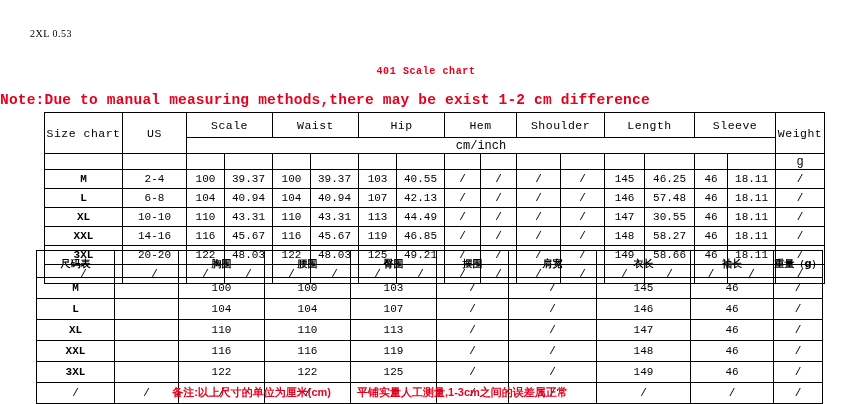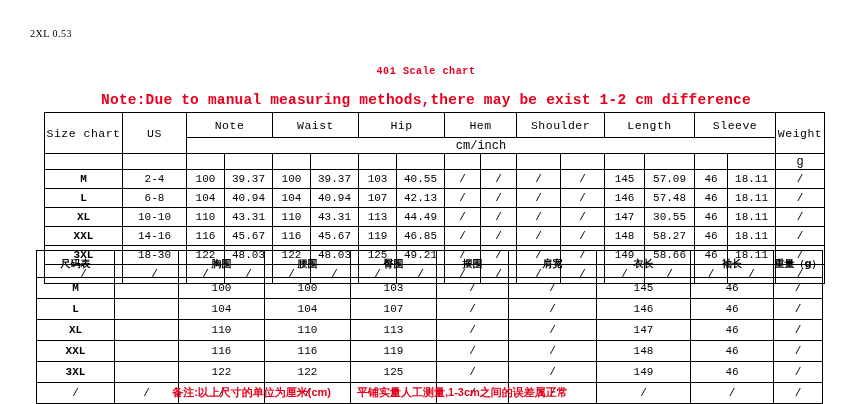--- a/index.html
+++ b/index.html
@@ -34,21 +34,21 @@
     font-family: "Liberation Mono", monospace;
     font-weight: bold;
     font-size: 10px;
     letter-spacing: 0.6px;
   }
   .subtitle {
     position: absolute;
     top: 92px;
     left: 0;
     width: 852px;
-    text-align: center;
+    text-align: left;
     color: #e8001c;
     font-family: "Liberation Mono", monospace;
     font-weight: bold;
     font-size: 14.5px;
     letter-spacing: 0.2px;
   }
   .footer-note {
     position: absolute;
     top: 385px;
     left: 0;
@@ -150,21 +150,21 @@
     <col style="width:40px">
       <col style="width:50px">
     <col style="width:33px">
       <col style="width:48px">
     <col style="width:49px">
   </colgroup>
   <thead>
     <tr>
       <th rowspan="2">Size chart</th>
       <th rowspan="2">US</th>
-      <th colspan="2">Note</th>
+      <th colspan="2">Scale</th>
       <th colspan="2">Waist</th>
       <th colspan="2">Hip</th>
       <th colspan="2">Hem</th>
       <th colspan="2">Shoulder</th>
       <th colspan="2">Length</th>
       <th colspan="2">Sleeve</th>
       <th rowspan="2">Weight</th>
     </tr>
     <tr class="unitrow">
       <td colspan="14">cm/inch</td>
@@ -198,21 +198,21 @@
       <td>39.37</td>
       <td>100</td>
       <td>39.37</td>
       <td>103</td>
       <td>40.55</td>
       <td>/</td>
       <td>/</td>
       <td>/</td>
       <td>/</td>
       <td>145</td>
-      <td>57.09</td>
+      <td>46.25</td>
       <td>46</td>
       <td>18.11</td>
       <td>/</td>
     </tr>
 
     <tr>
       <td class="bold">L</td>
       <td>6-8</td>
       <td>104</td>
       <td>40.94</td>
@@ -266,21 +266,21 @@
       <td>/</td>
       <td>148</td>
       <td>58.27</td>
       <td>46</td>
       <td>18.11</td>
       <td>/</td>
     </tr>
 
     <tr>
       <td class="bold">3XL</td>
-      <td>18-30</td>
+      <td>20-20</td>
       <td>122</td>
       <td>48.03</td>
       <td>122</td>
       <td>48.03</td>
       <td>125</td>
       <td>49.21</td>
       <td>/</td>
       <td>/</td>
       <td>/</td>
       <td>/</td>

